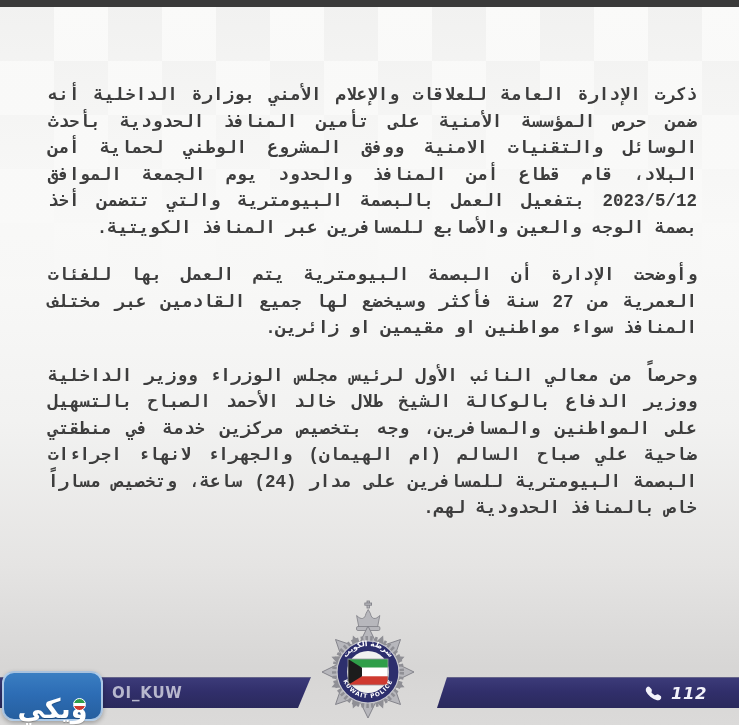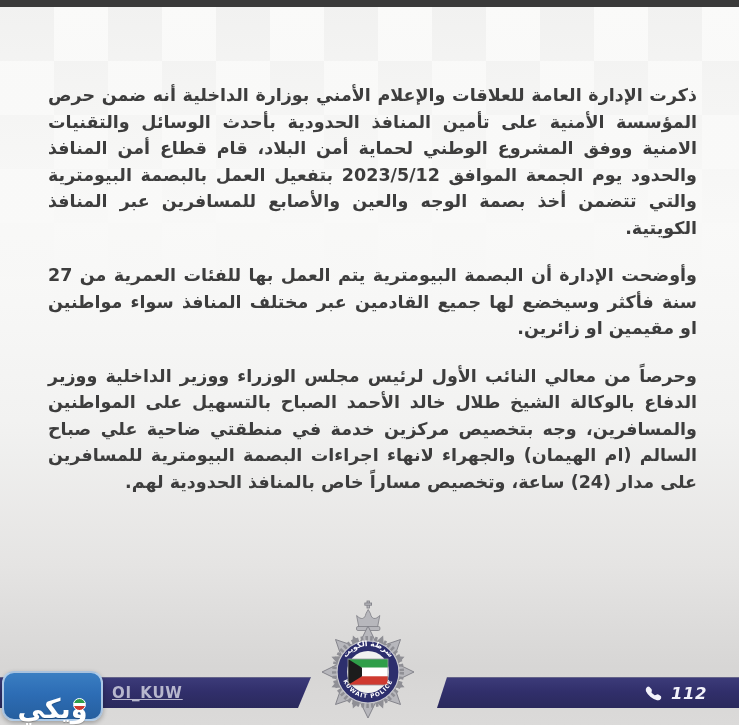--- a/index.html
+++ b/index.html
@@ -16,31 +16,31 @@
       rgba(248,248,247,.45) 12%,
       rgba(249,249,248,.9) 30%,
       #f7f7f6 42%,
       #f2f2f1 58%,
       #e5e4e3 78%,
       #d7d6d5 92%,
       #dbdad9 100%);}
 
   .top-bar{position:absolute;left:0;top:0;width:100%;height:7px;background:#3a3a3a;z-index:6;}
 
-  .statement{position:absolute;top:82px;right:42px;left:48px;direction:rtl;z-index:3;}
+  .statement{position:absolute;top:82px;right:42px;left:48px;direction:rtl;z-index:3;font-family:Liberation Mono, monospace;}
   .statement p{margin:0 0 21px;font-size:17.5px;line-height:26.5px;font-weight:700;
     color:#3d3d3d;text-align:justify;}
 
   .bar{position:absolute;top:677px;height:31px;z-index:4;
     background:linear-gradient(180deg,#3c3b79 0%,#312f6b 45%,#2a295c 100%);
     border-top:1px solid rgba(255,255,255,.28);box-sizing:border-box;}
   .bar-left{left:0;width:311px;clip-path:polygon(0 0,100% 0,calc(100% - 13px) 100%,0 100%);}
   .bar-right{left:437px;width:302px;clip-path:polygon(10px 0,100% 0,100% 100%,0 100%);}
   .handle{display:block;padding:6px 0 0 112px;font-size:15px;font-weight:700;
-    letter-spacing:.8px;color:#b7b7cd;text-decoration:underline;}
+    letter-spacing:.8px;color:#b7b7cd;}
   .emergency{display:flex;align-items:center;justify-content:flex-end;height:100%;
     padding-right:32px;gap:10px;box-sizing:border-box;}
   .emergency .num{color:#f2f2fa;font-size:16.5px;font-weight:700;font-style:italic;letter-spacing:.5px;}
   .phone-svg{width:15px;height:15px;fill:#f2f2fa;transform:rotate(-6deg);}
 
   .badge{position:absolute;left:304px;top:598px;width:128px;height:128px;z-index:5;}
   .badge svg{width:100%;height:100%;display:block;}
 
   .wiki{position:absolute;left:2px;top:671px;width:101px;height:50px;z-index:7;
     background:linear-gradient(180deg,#3a7ec2 0%,#2d6db5 45%,#265f9f 100%);

